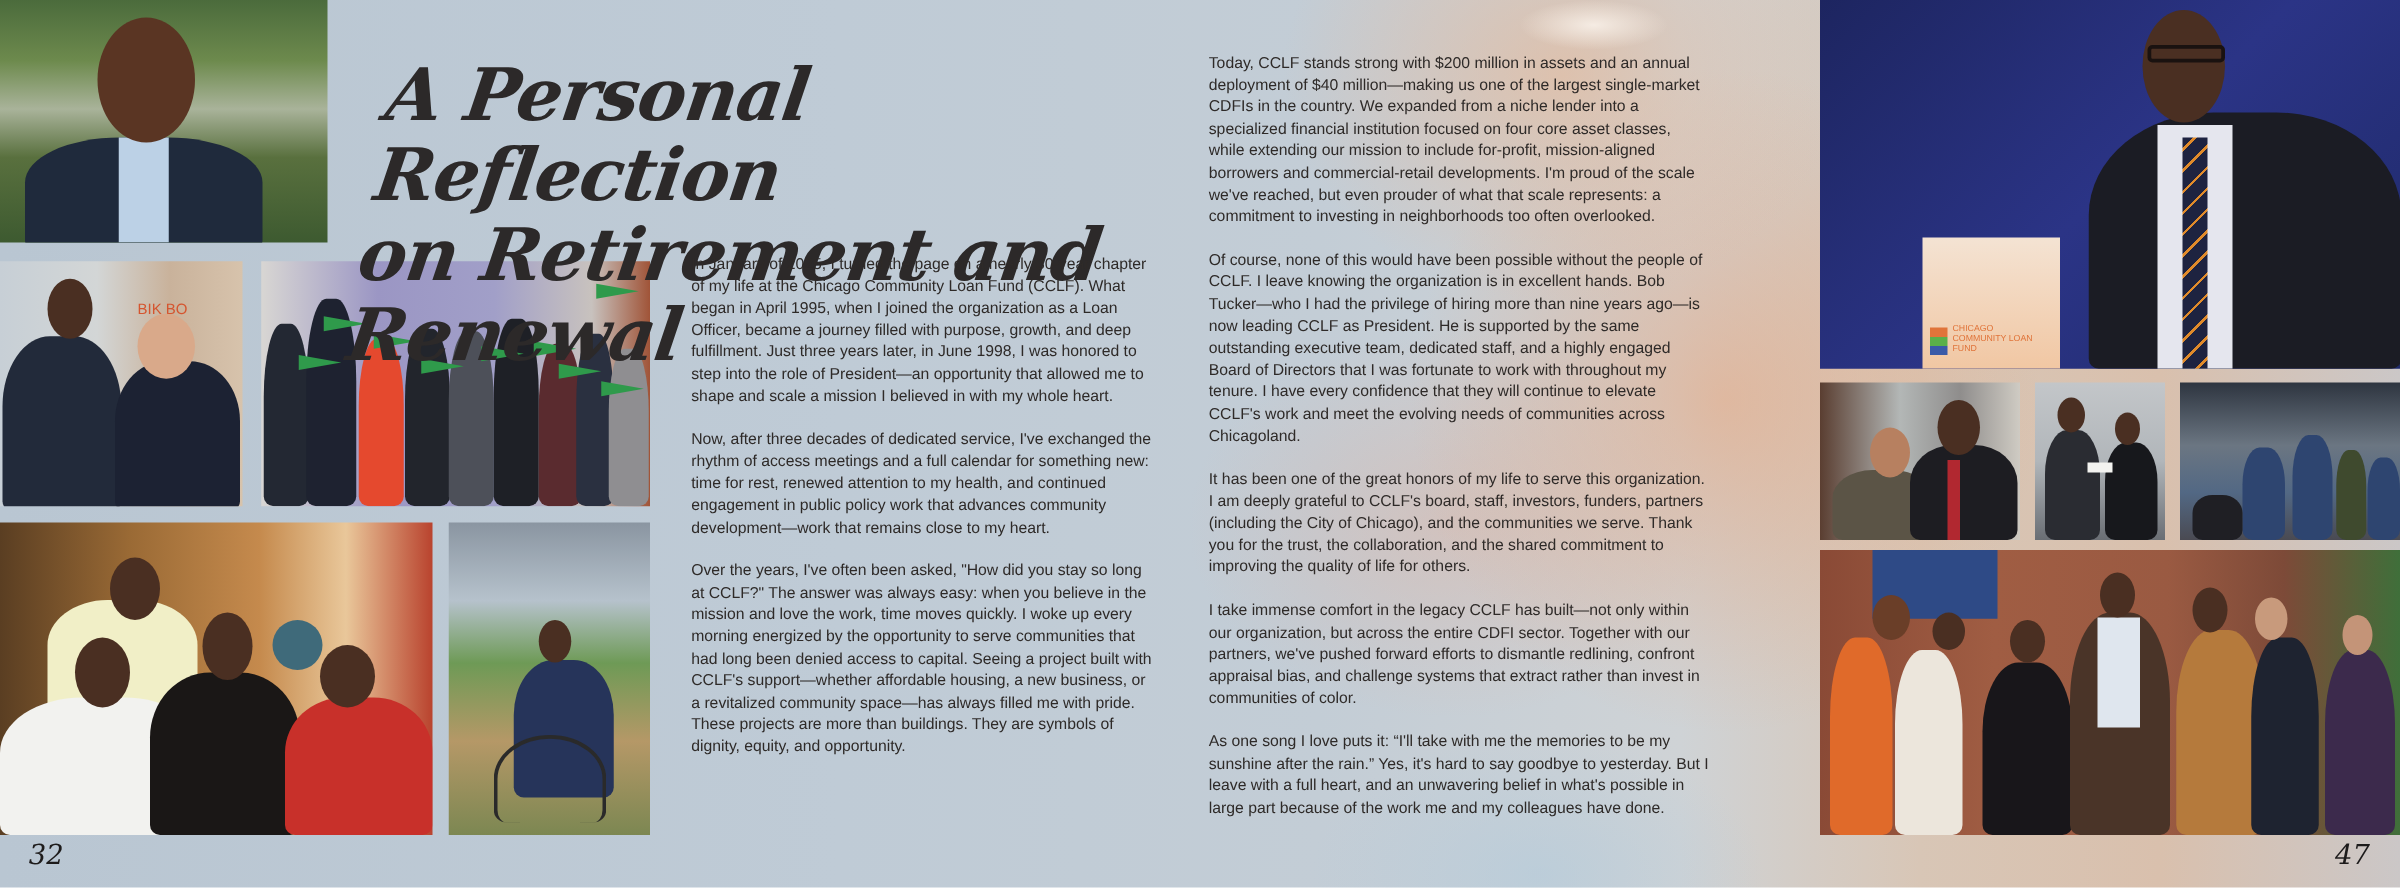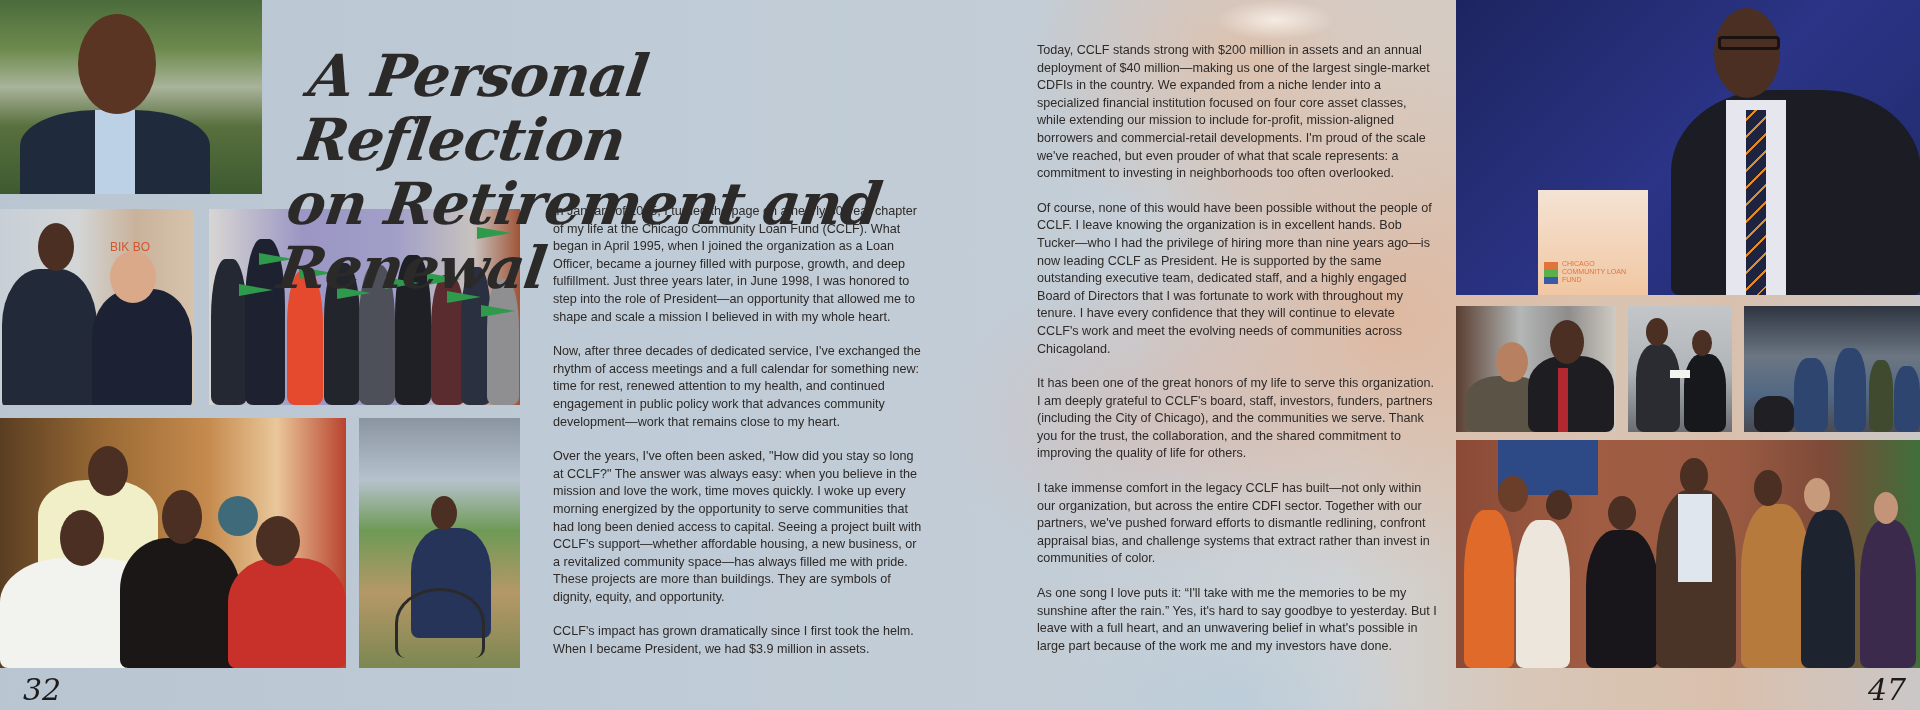--- a/index.html
+++ b/index.html
@@ -58,27 +58,27 @@
     color: #2c2929; letter-spacing: -1px;
     transform: skewX(-8deg);
   }
   .title span { display: block; }
 
   
   .column {
     position: absolute; font-size: 12.6px; line-height: 17.6px; color: #2e2a28;
   }
   #col-left { left: 553px; top: 203px; width: 370px; }
-  #col-right { left: 1037px; top: 42px; width: 400px; }
+  #col-right { left: 967px; top: 42px; width: 400px; }
   .column p { margin-bottom: 17px; }
 
   .page-num {
     position: absolute; top: 672px;
     font-family: "DejaVu Serif", "Liberation Serif", serif;
-    font-style: italic; font-size: 30px; color: #1d1b1b;
+    font-style: italic; font-size: 22px; color: #1d1b1b;
   }
   #page-left { left: 23px; }
   #page-right { left: 1868px; }
 
   .podium-sign {
     position: absolute; left: 82px; top: 190px; width: 110px; height: 105px;
     background: linear-gradient(180deg, #f4e3d3 0%, #f1c7a3 100%);
   }
   .podium-logo { position: absolute; left: 6px; top: 70px; font-size: 7px; line-height: 8px; color: #e0743a; text-transform: uppercase; }
   .pennant {
@@ -147,29 +147,28 @@
 
 <h1 class="title">
   <span>A Personal Reflection</span>
   <span style="margin-left:-4px;">on Retirement and Renewal</span>
 </h1>
 
 <div class="column" id="col-left">
   <p>In January of 2025, I turned the page on a nearly 30-year chapter of my life at the Chicago Community Loan Fund (CCLF). What began in April 1995, when I joined the organization as a Loan Officer, became a journey filled with purpose, growth, and deep fulfillment. Just three years later, in June 1998, I was honored to step into the role of President—an opportunity that allowed me to shape and scale a mission I believed in with my whole heart.</p>
   <p>Now, after three decades of dedicated service, I've exchanged the rhythm of access meetings and a full calendar for something new: time for rest, renewed attention to my health, and continued engagement in public policy work that advances community development—work that remains close to my heart.</p>
   <p>Over the years, I've often been asked, "How did you stay so long at CCLF?" The answer was always easy: when you believe in the mission and love the work, time moves quickly. I woke up every morning energized by the opportunity to serve communities that had long been denied access to capital. Seeing a project built with CCLF's support—whether affordable housing, a new business, or a revitalized community space—has always filled me with pride. These projects are more than buildings. They are symbols of dignity, equity, and opportunity.</p>
-  <p>CCLF's impact has grown dramatically since I first took the helm. When I became President, we had $3.9 million in assets.</p>
 </div>
 
 <div class="column" id="col-right">
   <p>Today, CCLF stands strong with $200 million in assets and an annual deployment of $40 million—making us one of the largest single-market CDFIs in the country. We expanded from a niche lender into a specialized financial institution focused on four core asset classes, while extending our mission to include for-profit, mission-aligned borrowers and commercial-retail developments. I'm proud of the scale we've reached, but even prouder of what that scale represents: a commitment to investing in neighborhoods too often overlooked.</p>
   <p>Of course, none of this would have been possible without the people of CCLF. I leave knowing the organization is in excellent hands. Bob Tucker—who I had the privilege of hiring more than nine years ago—is now leading CCLF as President. He is supported by the same outstanding executive team, dedicated staff, and a highly engaged Board of Directors that I was fortunate to work with throughout my tenure. I have every confidence that they will continue to elevate CCLF's work and meet the evolving needs of communities across Chicagoland.</p>
   <p>It has been one of the great honors of my life to serve this organization. I am deeply grateful to CCLF's board, staff, investors, funders, partners (including the City of Chicago), and the communities we serve. Thank you for the trust, the collaboration, and the shared commitment to improving the quality of life for others.</p>
   <p>I take immense comfort in the legacy CCLF has built—not only within our organization, but across the entire CDFI sector. Together with our partners, we've pushed forward efforts to dismantle redlining, confront appraisal bias, and challenge systems that extract rather than invest in communities of color.</p>
-  <p>As one song I love puts it: “I'll take with me the memories to be my sunshine after the rain.” Yes, it's hard to say goodbye to yesterday. But I leave with a full heart, and an unwavering belief in what's possible in large part because of the work me and my investors have done.</p>
+  <p>As one song I love puts it: “I'll take with me the memories to be my sunshine after the rain.” Yes, it's hard to say goodbye to yesterday. But I leave with a full heart, and an unwavering belief in what's possible in large part because of the work me and my colleagues have done.</p>
 </div>
 
 <div class="photo" id="p-podium">
   <div class="figure" style="left:215px;top:90px;width:250px;height:205px;background:#1b1c24;"></div>
   <div style="position:absolute;left:270px;top:100px;width:60px;height:195px;background:#e5e6ee;"></div>
   <div style="position:absolute;left:290px;top:110px;width:20px;height:185px;background:repeating-linear-gradient(135deg,#1e2340 0 6px,#e08a2a 6px 8px,#1e2340 8px 12px);"></div>
   <div class="head" style="left:258px;top:8px;width:66px;height:90px;"></div>
   <div style="position:absolute;left:262px;top:36px;width:62px;height:14px;border:3px solid #1a1210;border-radius:4px;"></div>
   <div class="podium-sign">
     <div style="position:absolute;left:6px;top:72px;width:14px;height:22px;background:linear-gradient(180deg,#e0743a 0 33%,#5ab04a 33% 66%,#3a5aa8 66%);"></div>

